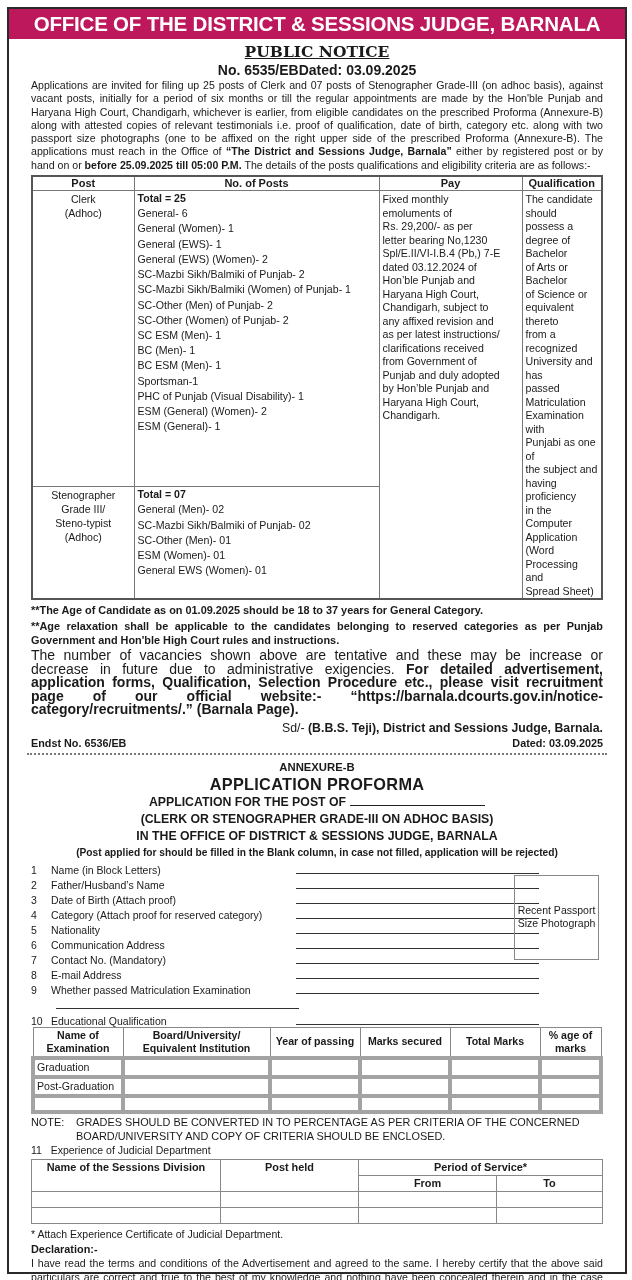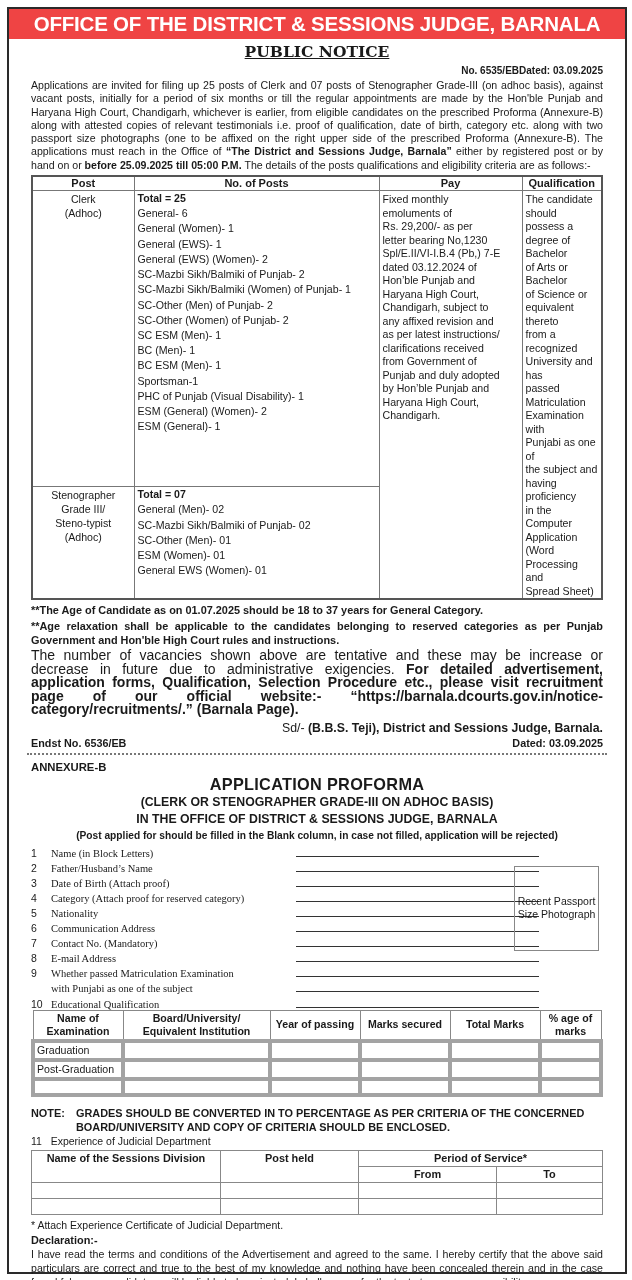--- a/index.html
+++ b/index.html
@@ -1,51 +1,51 @@
 <!DOCTYPE html>
 <html><head>
 <meta charset="utf-8">
 <style>
   * { box-sizing: border-box; margin: 0; padding: 0; }
   html, body { width: 632px; height: 1280px; background: #ffffff; overflow: hidden; }
   body { font-family: "Liberation Sans", sans-serif; color: #1a1a1a; position: relative; }
   .frame { position: absolute; left: 7px; top: 7px; width: 620px; height: 1267px; border: 2px solid #2a2a2a; }
-  .topbar { background: #ef4444; color: #fff; font-weight: bold; font-size: 20.5px; height: 30px; line-height: 30px; text-align: center; letter-spacing: -0.2px; white-space: nowrap; }
+  .topbar { background: #be185d; color: #fff; font-weight: bold; font-size: 20.5px; height: 30px; line-height: 30px; text-align: center; letter-spacing: -0.2px; white-space: nowrap; }
   .inner { padding: 0 22px; }
   .notice-title { text-align: center; font-family: "DejaVu Serif", serif; font-weight: bold; font-size: 15.5px; text-decoration: underline; margin-top: 3px; height: 20px; line-height: 20px; }
-  .row-between { display: flex; justify-content: flex-end; font-weight: bold; font-size: 10px; height: 17px; line-height: 17px; }
+  .row-between { display: flex; justify-content: center; font-weight: bold; font-size: 14px; height: 17px; line-height: 17px; }
   .para { font-size: 10.6px; line-height: 13.3px; text-align: justify; }
   table { border-collapse: collapse; width: 100%; }
   .posts-table { margin-top: 3px; font-size: 10.6px; border: 2px solid #555; }
   .posts-table th { border: 1px solid #777; font-weight: bold; font-size: 11px; height: 14px; line-height: 13px; }
   .posts-table td { border: 1px solid #777; vertical-align: top; line-height: 15.2px; padding: 0 3px; }
   .posts-table td.post { text-align: center; font-weight: normal; line-height: 14px; padding-top: 1px; }
   .posts-table td.pay, .posts-table td.qual { line-height: 13.5px; padding-top: 2px; }
   .bold { font-weight: bold; }
   .age1 { font-weight: bold; font-size: 10.9px; margin-top: 3px; line-height: 14px; }
   .age2 { font-weight: bold; font-size: 10.9px; line-height: 14px; text-align: justify; margin-top: 2px; }
   .vac { font-size: 14px; line-height: 13.5px; text-align: justify; margin-top: 2px; }
   .sd { text-align: right; font-size: 12.3px; margin-top: 3px; line-height: 16px; }
   .endst { display: flex; justify-content: space-between; font-weight: bold; font-size: 10.8px; line-height: 14px; align-items: flex-end; }
   .dotted { border-top: 2px dotted #777; margin: 3px -4px 0 -4px; }
-  .annex { text-align: left; font-weight: bold; font-size: 11.3px; margin-top: 5px; line-height: 14px; }
+  .annex { text-align: center; font-weight: bold; font-size: 11.3px; margin-top: 5px; line-height: 14px; }
   .proforma { text-align: center; font-weight: bold; font-size: 16.3px; line-height: 20px; letter-spacing: 0.3px; }
   .centerline { text-align: center; font-weight: bold; font-size: 12.3px; line-height: 17px; }
   .blankline { display: inline-block; width: 135px; border-bottom: 1px solid #222; height: 10px; margin-left: 4px; }
   .postnote { text-align: center; font-weight: bold; font-size: 10.2px; line-height: 14px; margin-top: 1px; }
   .form-area { position: relative; height: 162px; margin-top: 3px; }
   .field { display: flex; font-size: 10.5px; height: 15.1px; line-height: 15px; }
   .field .num { width: 20px; }
-  .field .lbl { width: 240px; font-family: Liberation Serif, serif; }
+  .field .lbl { width: 240px; }
   .field .line { width: 243px; border-bottom: 1px solid #333; height: 11px; margin-left: 5px; }
-  .photo-box { position: absolute; right: 4px; top: 20px; width: 85px; height: 85px; border: 1px solid #888; display: flex; align-items: center; justify-content: center; text-align: center; font-size: 10.5px; line-height: 13.5px; }
+  .photo-box { position: absolute; right: 4px; top: 12px; width: 85px; height: 85px; border: 1px solid #888; display: flex; align-items: center; justify-content: center; text-align: center; font-size: 10.5px; line-height: 13.5px; }
   .edu-table { font-size: 10.6px; border: 1px solid #777; margin-top: 2px; }
   .edu-table th { border: 1px solid #888; font-weight: bold; line-height: 13px; padding: 1px 2px; height: 31px; }
   .edu-table td { border: 4px solid #a3a3a3; height: 16px; line-height: 15px; padding: 0 2px; }
-  .note { font-weight: bold; font-size: 10.9px; line-height: 13.5px; margin-top: 10px; display: flex; }
+  .note { font-weight: normal; font-size: 10.9px; line-height: 13.5px; margin-top: 2px; display: flex; }
   .note .nlabel { width: 45px; flex-shrink: 0; }
   .exp-label { font-size: 10.5px; line-height: 14px; }
   .exp-table { font-size: 10.9px; border: 1px solid #777; margin-top: 2px; }
   .exp-table th { border: 1px solid #888; font-weight: bold; height: 16px; line-height: 14px; vertical-align: top; }
   .exp-table td { border: 1px solid #888; height: 16px; }
   .attach { font-size: 10.5px; line-height: 14px; margin-top: 3px; }
   .decl-title { font-weight: bold; font-size: 10.9px; line-height: 14px; margin-top: 1px; }
   .decl { font-size: 10.6px; line-height: 14px; text-align: justify; }
   .place { font-weight: bold; font-size: 11px; line-height: 15px; display: flex; align-items: center; }
   .place .ul { display: inline-block; width: 76px; border-bottom: 1px solid #222; height: 11px; margin-left: 4px; }
@@ -165,33 +165,34 @@
                 <div>SC-Mazbi Sikh/Balmiki of Punjab- 02</div>
                 <div>SC-Other (Men)- 01</div>
                 <div>ESM (Women)- 01</div>
                 <div>General EWS (Women)- 01</div>
               </div>
           </td>
         </tr>
       </tbody>
     </table>
 
-    <p class="age1">**The Age of Candidate as on 01.07.2025 should be 18 to 37 years for General Category.</p>
+    <p class="age1">**The Age of Candidate as on 01.09.2025 should be 18 to 37 years for General Category.</p>
     <p class="age2">**Age relaxation shall be applicable to the candidates belonging to reserved categories as per Punjab Government and Hon'ble High Court rules and instructions.</p>
     <p class="vac"><span>The number of vacancies shown above are tentative and these may be increase or decrease in future due to administrative exigencies. </span><b>For detailed advertisement, application forms, Qualification, Selection Procedure etc., please visit recruitment page of our official website:- “https://barnala.dcourts.gov.in/notice-category/recruitments/.” (Barnala Page).</b></p>
 
     <div class="sd"><span>Sd/- </span><b>(B.B.S. Teji), District and Sessions Judge, Barnala.</b></div>
     <div class="endst">
       <span>Endst No. 6536/EB</span>
       <span>Dated: 03.09.2025</span>
     </div>
     <div class="dotted"></div>
 
     <div class="annex">ANNEXURE-B</div>
     <div class="proforma">APPLICATION PROFORMA</div>
+    <div class="centerline"><span>APPLICATION FOR THE POST OF</span><span class="blankline"></span></div>
     <div class="centerline">(CLERK OR STENOGRAPHER GRADE-III ON ADHOC BASIS)</div>
     <div class="centerline">IN THE OFFICE OF DISTRICT &amp; SESSIONS JUDGE, BARNALA</div>
     <div class="postnote">(Post applied for should be filled in the Blank column, in case not filled, application will be rejected)</div>
 
     <div class="form-area">
       <div id="fields">
           <div class="field">
             <span class="num">1</span>
             <span class="lbl">Name (in Block Letters)</span>
             <span class="line"></span>
@@ -231,21 +232,20 @@
             <span class="lbl">E-mail Address</span>
             <span class="line"></span>
           </div>
           <div class="field">
             <span class="num">9</span>
             <span class="lbl">Whether passed Matriculation Examination</span>
             <span class="line"></span>
           </div>
           <div class="field">
             <span class="num"></span>
-            <span class="lbl">with Punjabi as one of the subject</span>
             <span class="line"></span>
           </div>
           <div class="field">
             <span class="num">10</span>
             <span class="lbl">Educational Qualification</span>
             <span class="line"></span>
           </div>
         </div>
       <div class="photo-box">
           <span>Recent Passport Size Photograph</span>

